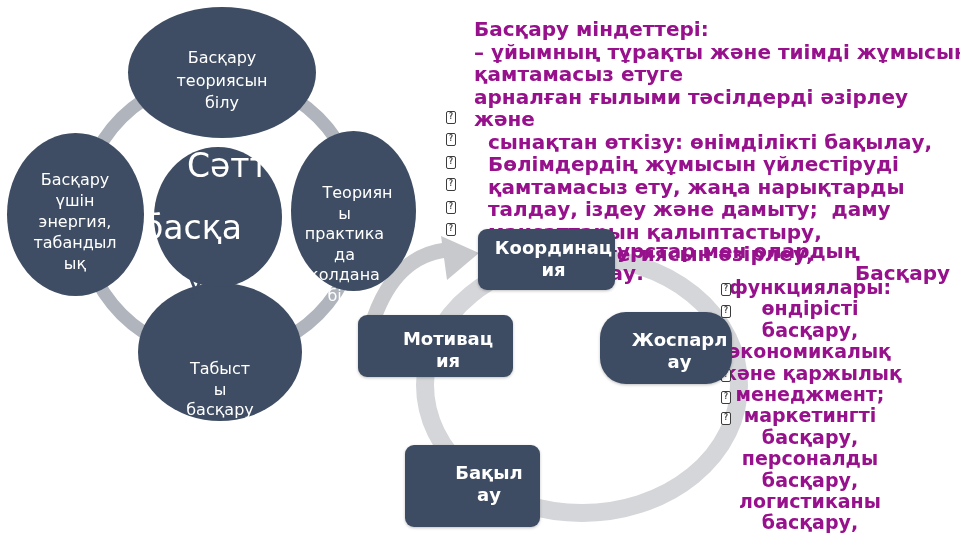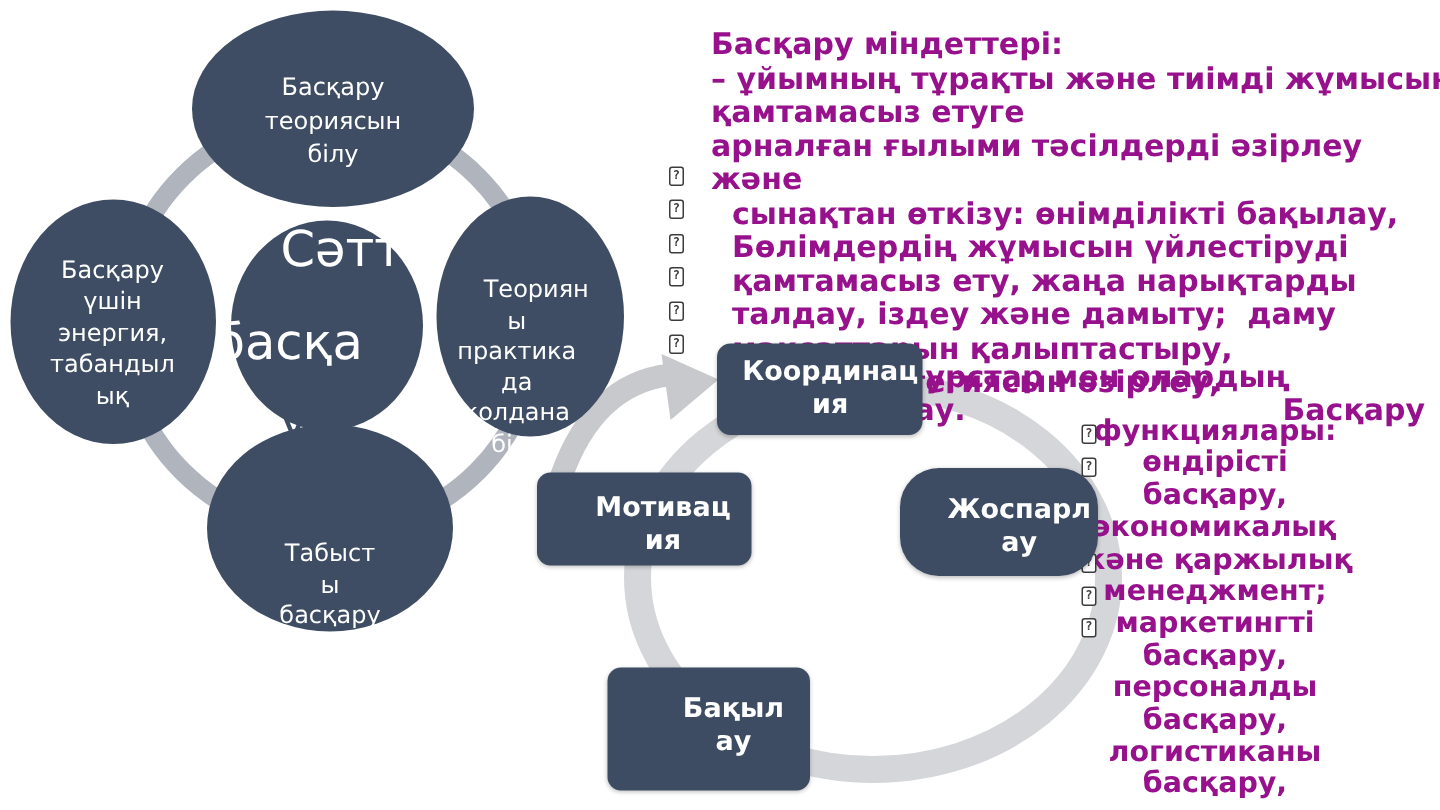--- a/index.html
+++ b/index.html
@@ -127,16 +127,16 @@
   <span class="tofu" style="left:721px;top:369px;">?</span>
   <span class="tofu" style="left:721px;top:391px;">?</span>
   <span class="tofu" style="left:721px;top:412px;">?</span>
 
   <div class="cycle-box" style="left:478px;top:229px;width:137px;height:61px;padding:8px 0 0 14px;box-sizing:border-box;">Координац
 ия</div>
   <div class="cycle-box" style="left:600px;top:312px;width:132px;height:72px;padding:17px 0 0 27px;box-sizing:border-box;border-radius:26px;">Жоспарл
 ау</div>
   <div class="cycle-box" style="left:405px;top:445px;width:135px;height:82px;padding:17px 0 0 33px;box-sizing:border-box;">Бақыл
 ау</div>
-  <div class="cycle-box" style="left:358px;top:315px;width:143px;height:62px;padding:13px 0 0 25px;box-sizing:border-box;">Мотивац
+  <div class="cycle-box" style="left:358px;top:315px;width:155px;height:62px;padding:13px 0 0 25px;box-sizing:border-box;">Мотивац
 ия</div>
 
 </div>
 
 </body></html>

